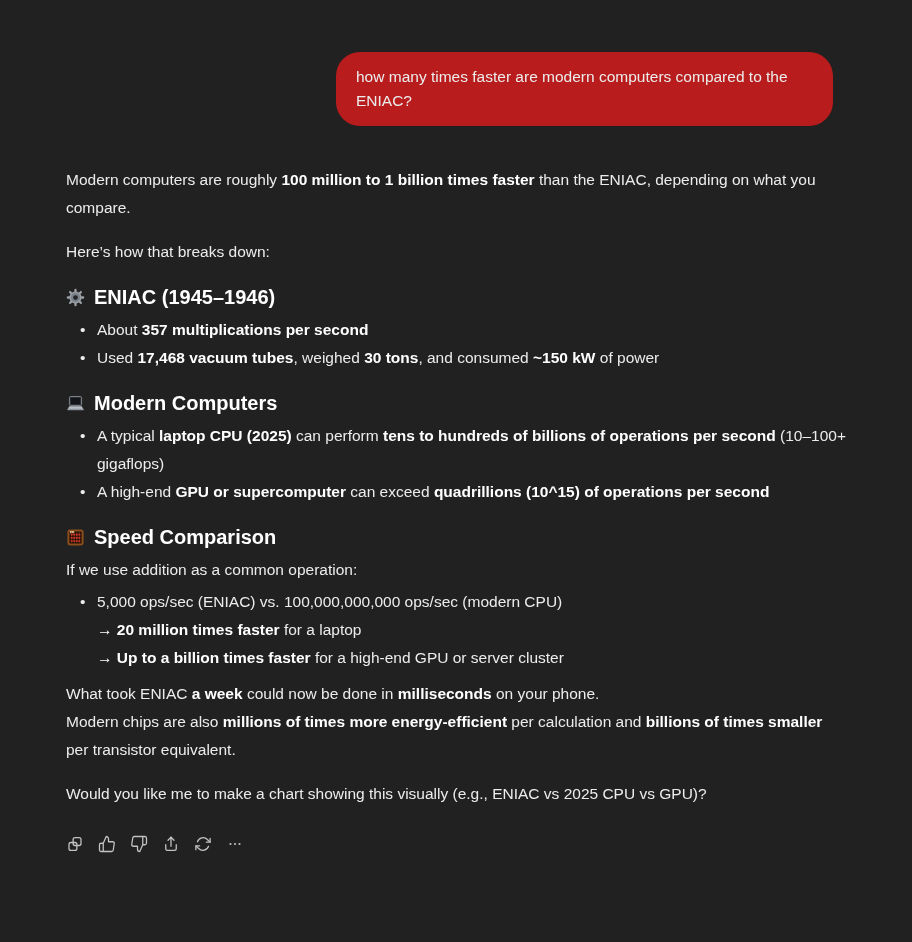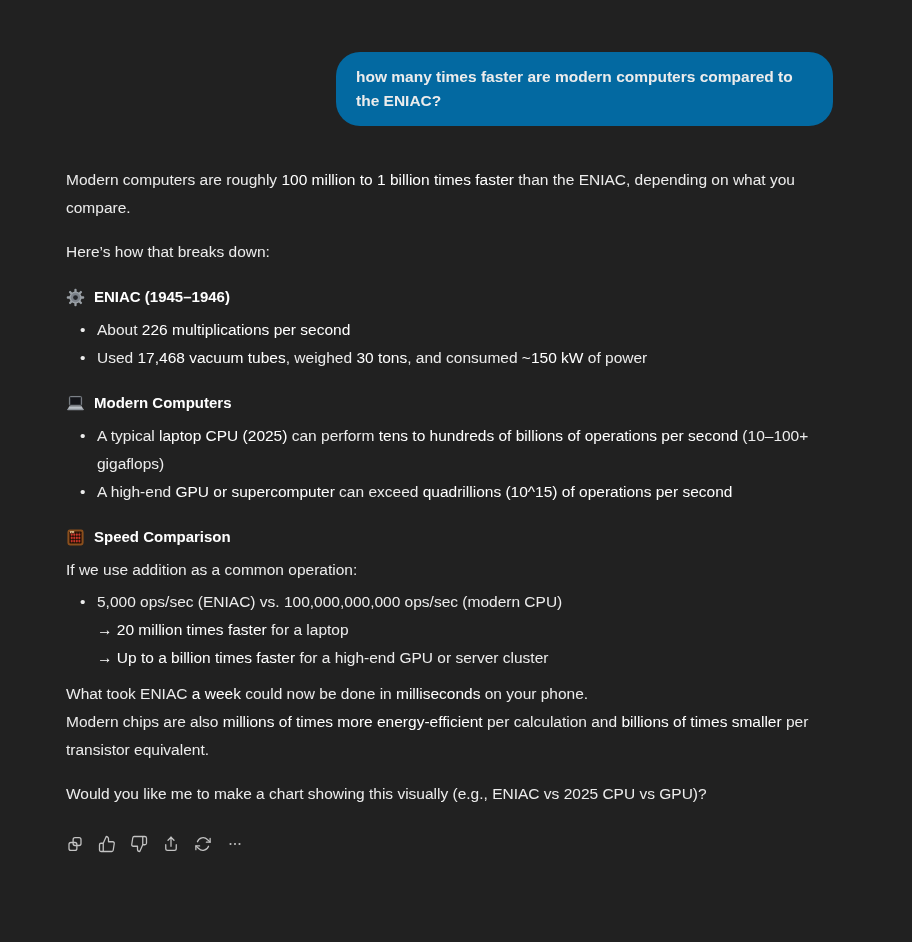--- a/index.html
+++ b/index.html
@@ -8,41 +8,40 @@
     width: 912px; height: 942px; overflow: hidden;
     background: #212121;
     color: #ececec;
     font-family: "Liberation Sans", sans-serif;
   }
   .chat { width: 780px; margin: 0 auto; padding-top: 52px; }
 
   
   .user-row { display: flex; justify-content: flex-end; margin-right: 13px; }
   .bubble {
-    background: #0369a1;
+    background: #b91c1c;
     border-radius: 24px;
     padding: 13px 20px;
     max-width: 497px;
     font-size: 15.5px;
     line-height: 24px;
     color: #ececec;
-    font-weight: bold;
   }
 
   
   .assistant { margin-top: 40px; font-size: 15.5px; line-height: 28px; }
   .assistant p { margin: 16px 0; }
   .assistant p.first { margin-top: 0; }
   .assistant p.lead { margin-bottom: 4px; }
-  strong { font-weight: 400; color: #ffffff; }
+  strong { font-weight: 700; color: #ffffff; }
 
   h3.sec {
     display: flex; align-items: center; gap: 9px;
     margin: 16px 0 4px 0;
-    font-size: 15px; line-height: 30px; font-weight: 700; color: #ffffff;
+    font-size: 20px; line-height: 30px; font-weight: 700; color: #ffffff;
   }
   h3.sec .emoji { display: inline-flex; width: 19px; height: 19px; flex: 0 0 19px; }
   h3.sec .emoji svg { width: 19px; height: 19px; }
 
   ul.blist { margin: 0; padding: 0 0 0 31px; list-style: none; }
   ul.blist li { position: relative; margin: 0; }
   ul.blist li::before {
     content: "\2022";
     position: absolute; left: -17px; top: 0;
     color: #ececec; font-size: 15.5px;
@@ -85,21 +84,21 @@
             <rect x="8.8" y="0.8" width="2.4" height="18.4" rx="1" transform="rotate(135 10 10)"></rect>
             <circle cx="10" cy="10" r="6.4"></circle>
           </g>
           <circle cx="10" cy="10" r="5" fill="#7c828a"></circle>
           <circle cx="10" cy="10" r="2.5" fill="#24262a"></circle>
         </svg>
       </span>
       <span>ENIAC (1945–1946)</span>
     </h3>
     <ul class="blist">
-      <li>About <strong>226 multiplications per second</strong></li>
+      <li>About <strong>357 multiplications per second</strong></li>
       <li>Used <strong>17,468 vacuum tubes</strong>, weighed <strong>30 tons</strong>, and consumed <strong>~150 kW</strong> of power</li>
     </ul>
 
     <h3 class="sec">
       <span class="emoji">
         <svg viewBox="0 0 20 20">
           <rect x="3.6" y="2.6" width="12.8" height="9.6" rx="1.2" fill="#33363b" stroke="#84898f" stroke-width="1"></rect>
           <rect x="5" y="4" width="10" height="6.8" rx="0.5" fill="#15161a"></rect>
           <path d="M3.4 12.8 1.8 16h16.4l-1.6-3.2z" fill="#b9bec5"></path>
           <rect x="1.2" y="15.4" width="17.6" height="1.6" rx="0.8" fill="#8f959c"></rect>

